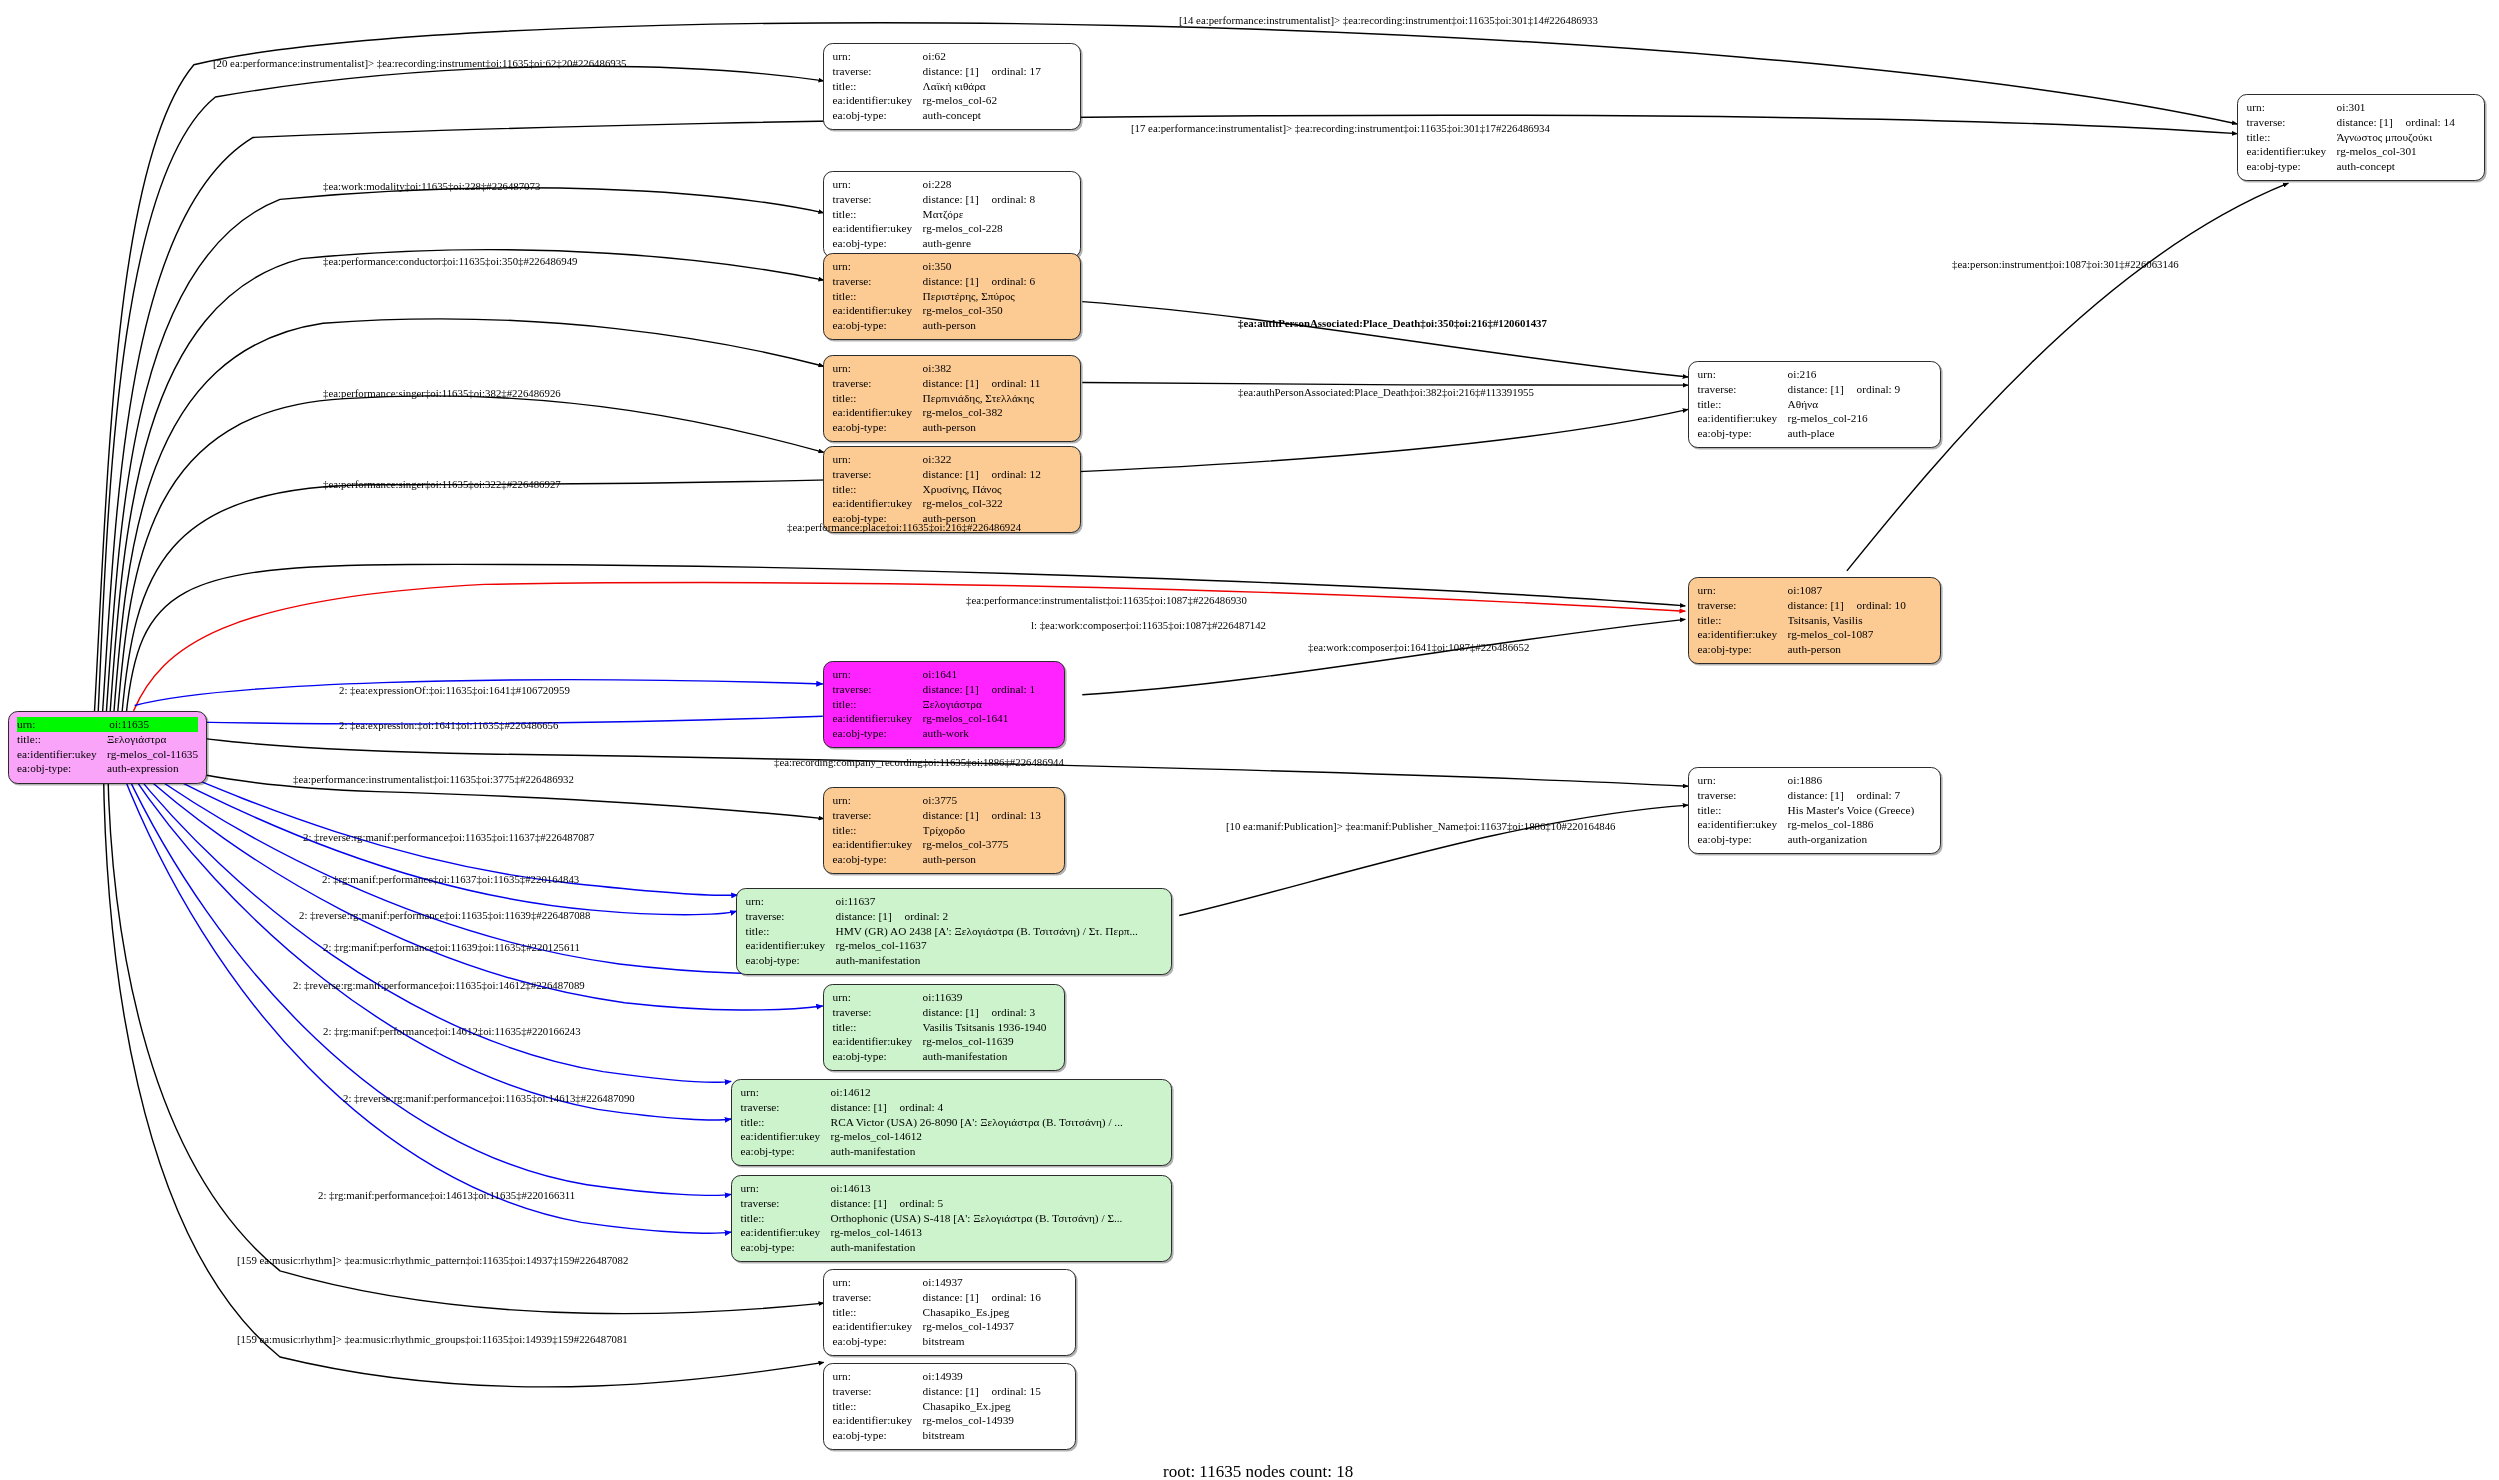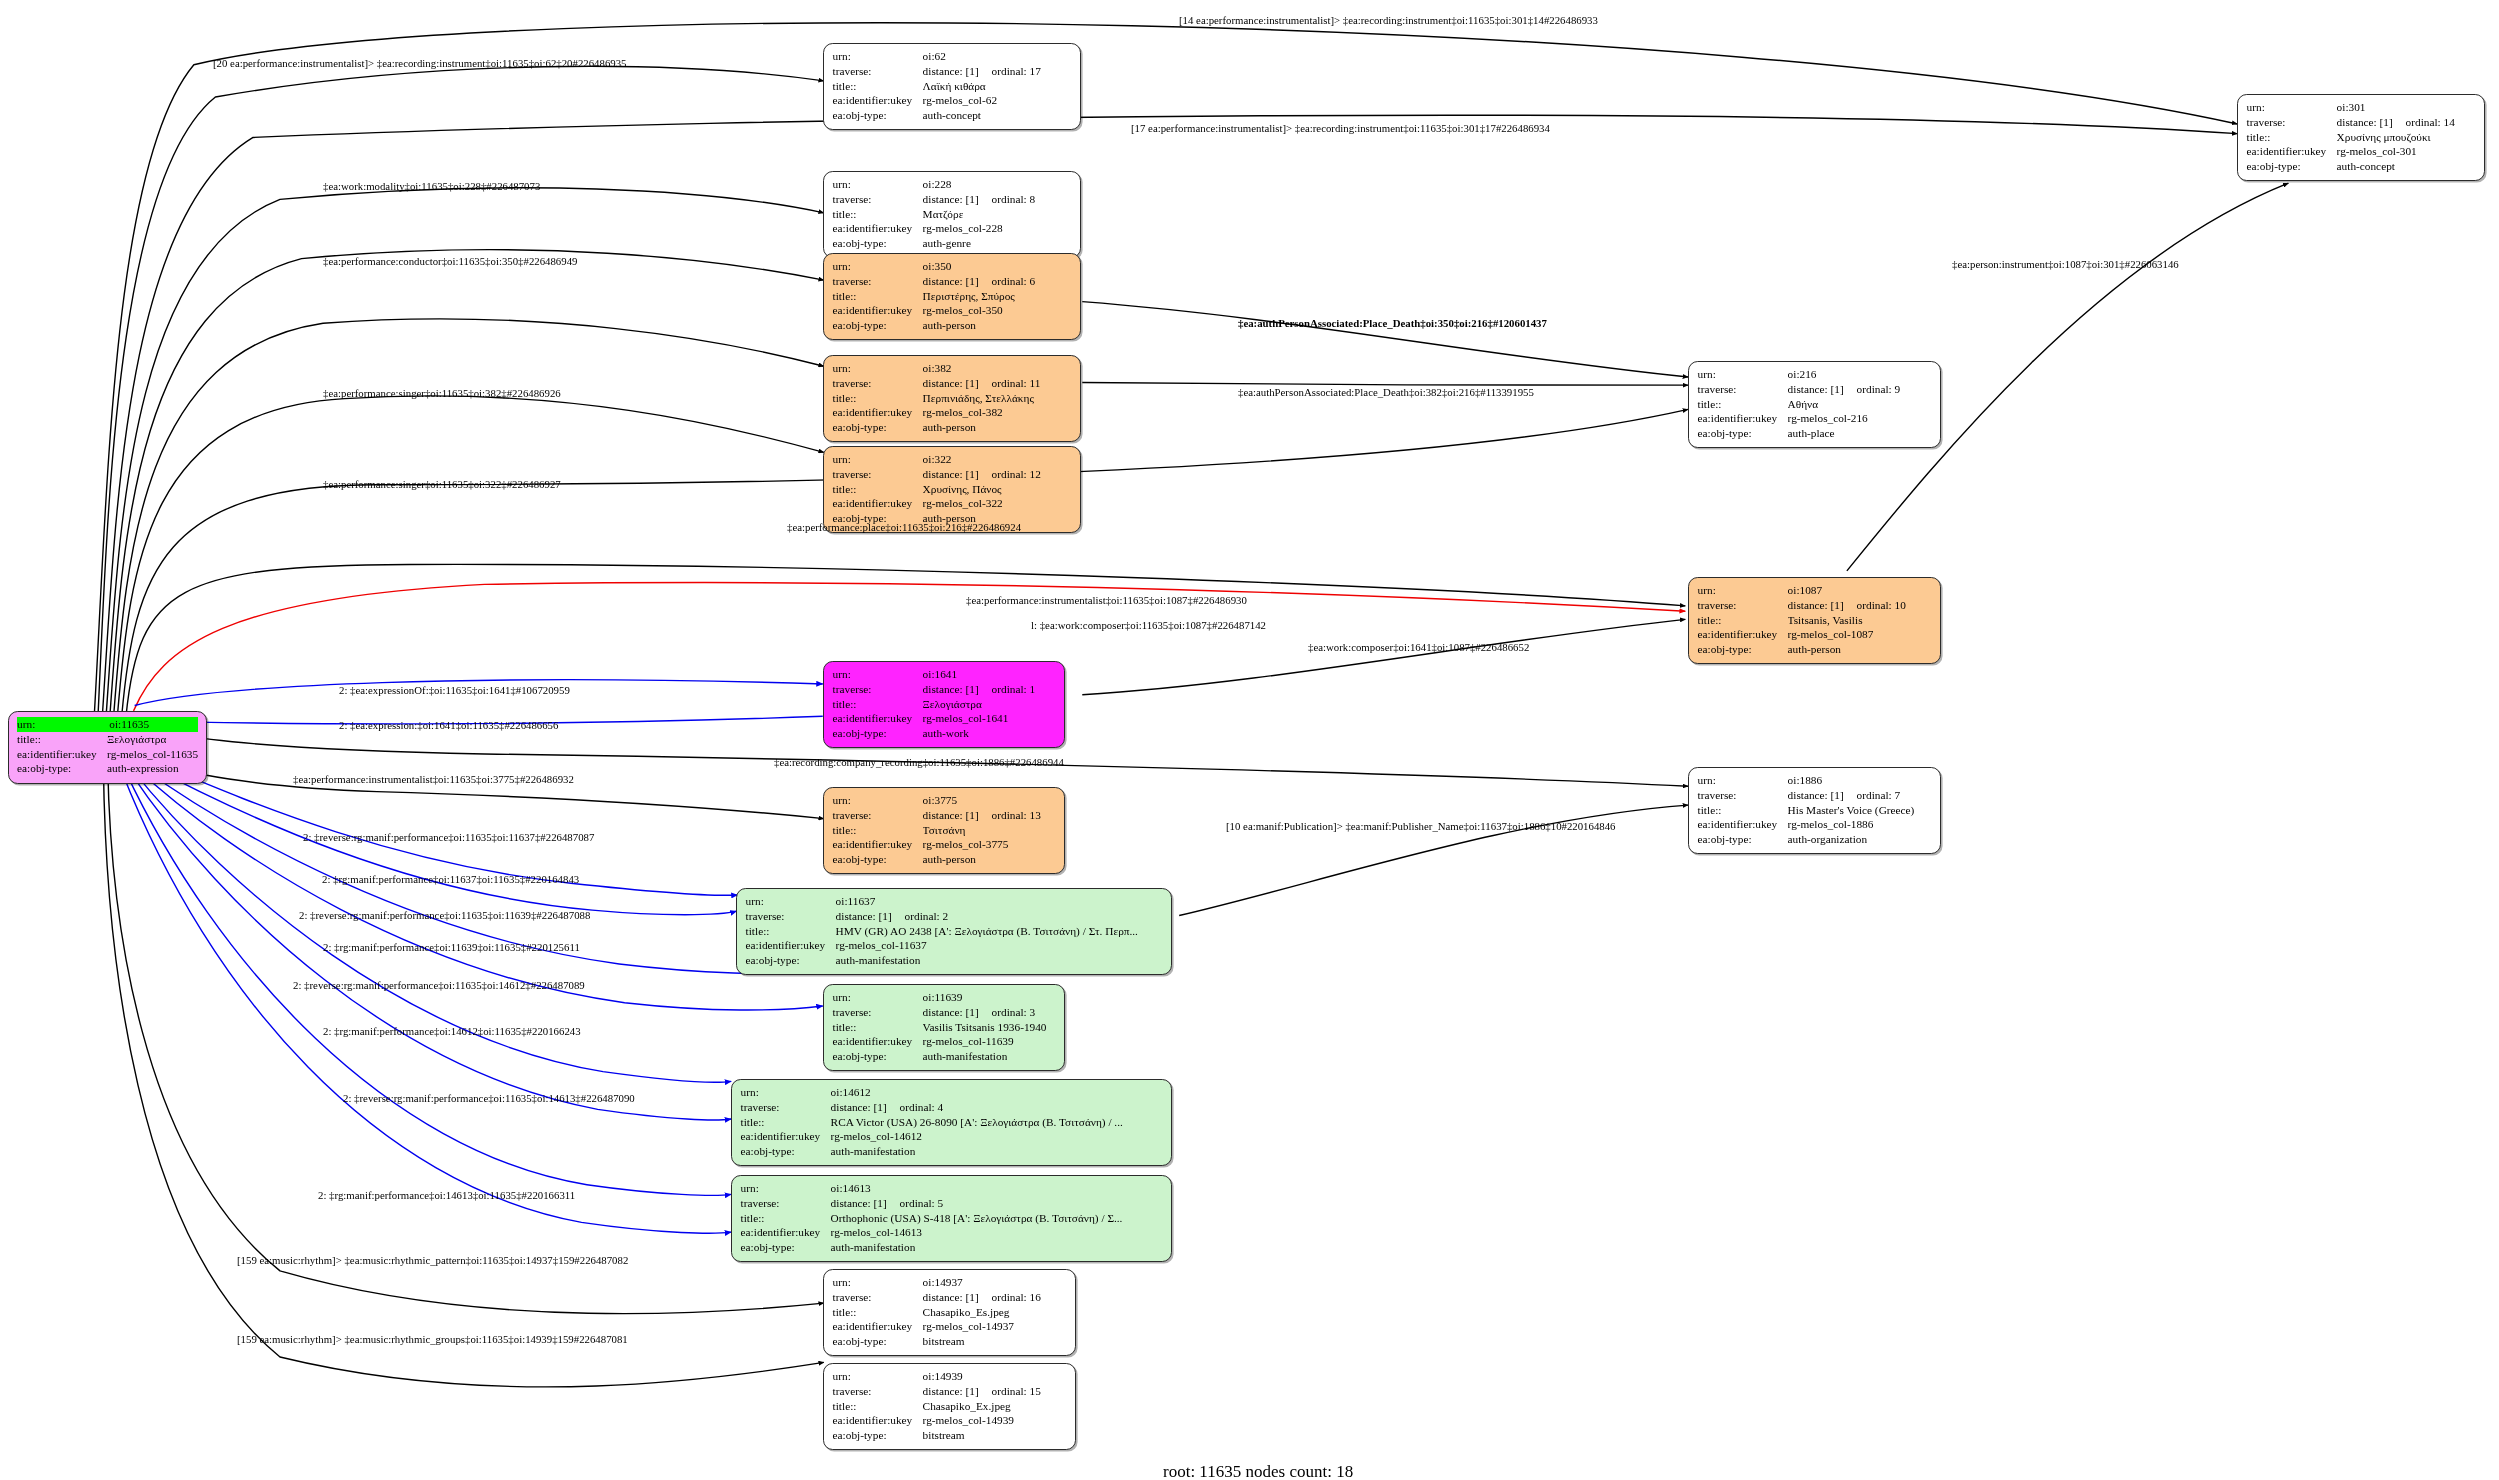--- a/index.html
+++ b/index.html
@@ -192,21 +192,21 @@
         <span class="k" style="width:90px">urn:</span>
         <span class="v">oi:301</span>
       </div>
     <div class="row">
         <span class="k" style="width:90px">traverse:</span>
         <span class="v" style="width:69px">distance: [1]</span>
         <span class="v2">ordinal: 14</span>
       </div>
     <div class="row">
         <span class="k" style="width:90px">title::</span>
-        <span class="v">Χρυσίνης μπουζούκι</span>
+        <span class="v">Άγνωστος μπουζούκι</span>
       </div>
     <div class="row">
         <span class="k" style="width:90px">ea:identifier:ukey</span>
         <span class="v">rg-melos_col-301</span>
       </div>
     <div class="row">
         <span class="k" style="width:90px">ea:obj-type:</span>
         <span class="v">auth-concept</span>
       </div>
   </div>
@@ -403,21 +403,21 @@
         <span class="k" style="width:90px">urn:</span>
         <span class="v">oi:3775</span>
       </div>
     <div class="row">
         <span class="k" style="width:90px">traverse:</span>
         <span class="v" style="width:69px">distance: [1]</span>
         <span class="v2">ordinal: 13</span>
       </div>
     <div class="row">
         <span class="k" style="width:90px">title::</span>
-        <span class="v">Τσιτσάνη</span>
+        <span class="v">Τρίχορδο</span>
       </div>
     <div class="row">
         <span class="k" style="width:90px">ea:identifier:ukey</span>
         <span class="v">rg-melos_col-3775</span>
       </div>
     <div class="row">
         <span class="k" style="width:90px">ea:obj-type:</span>
         <span class="v">auth-person</span>
       </div>
   </div>

